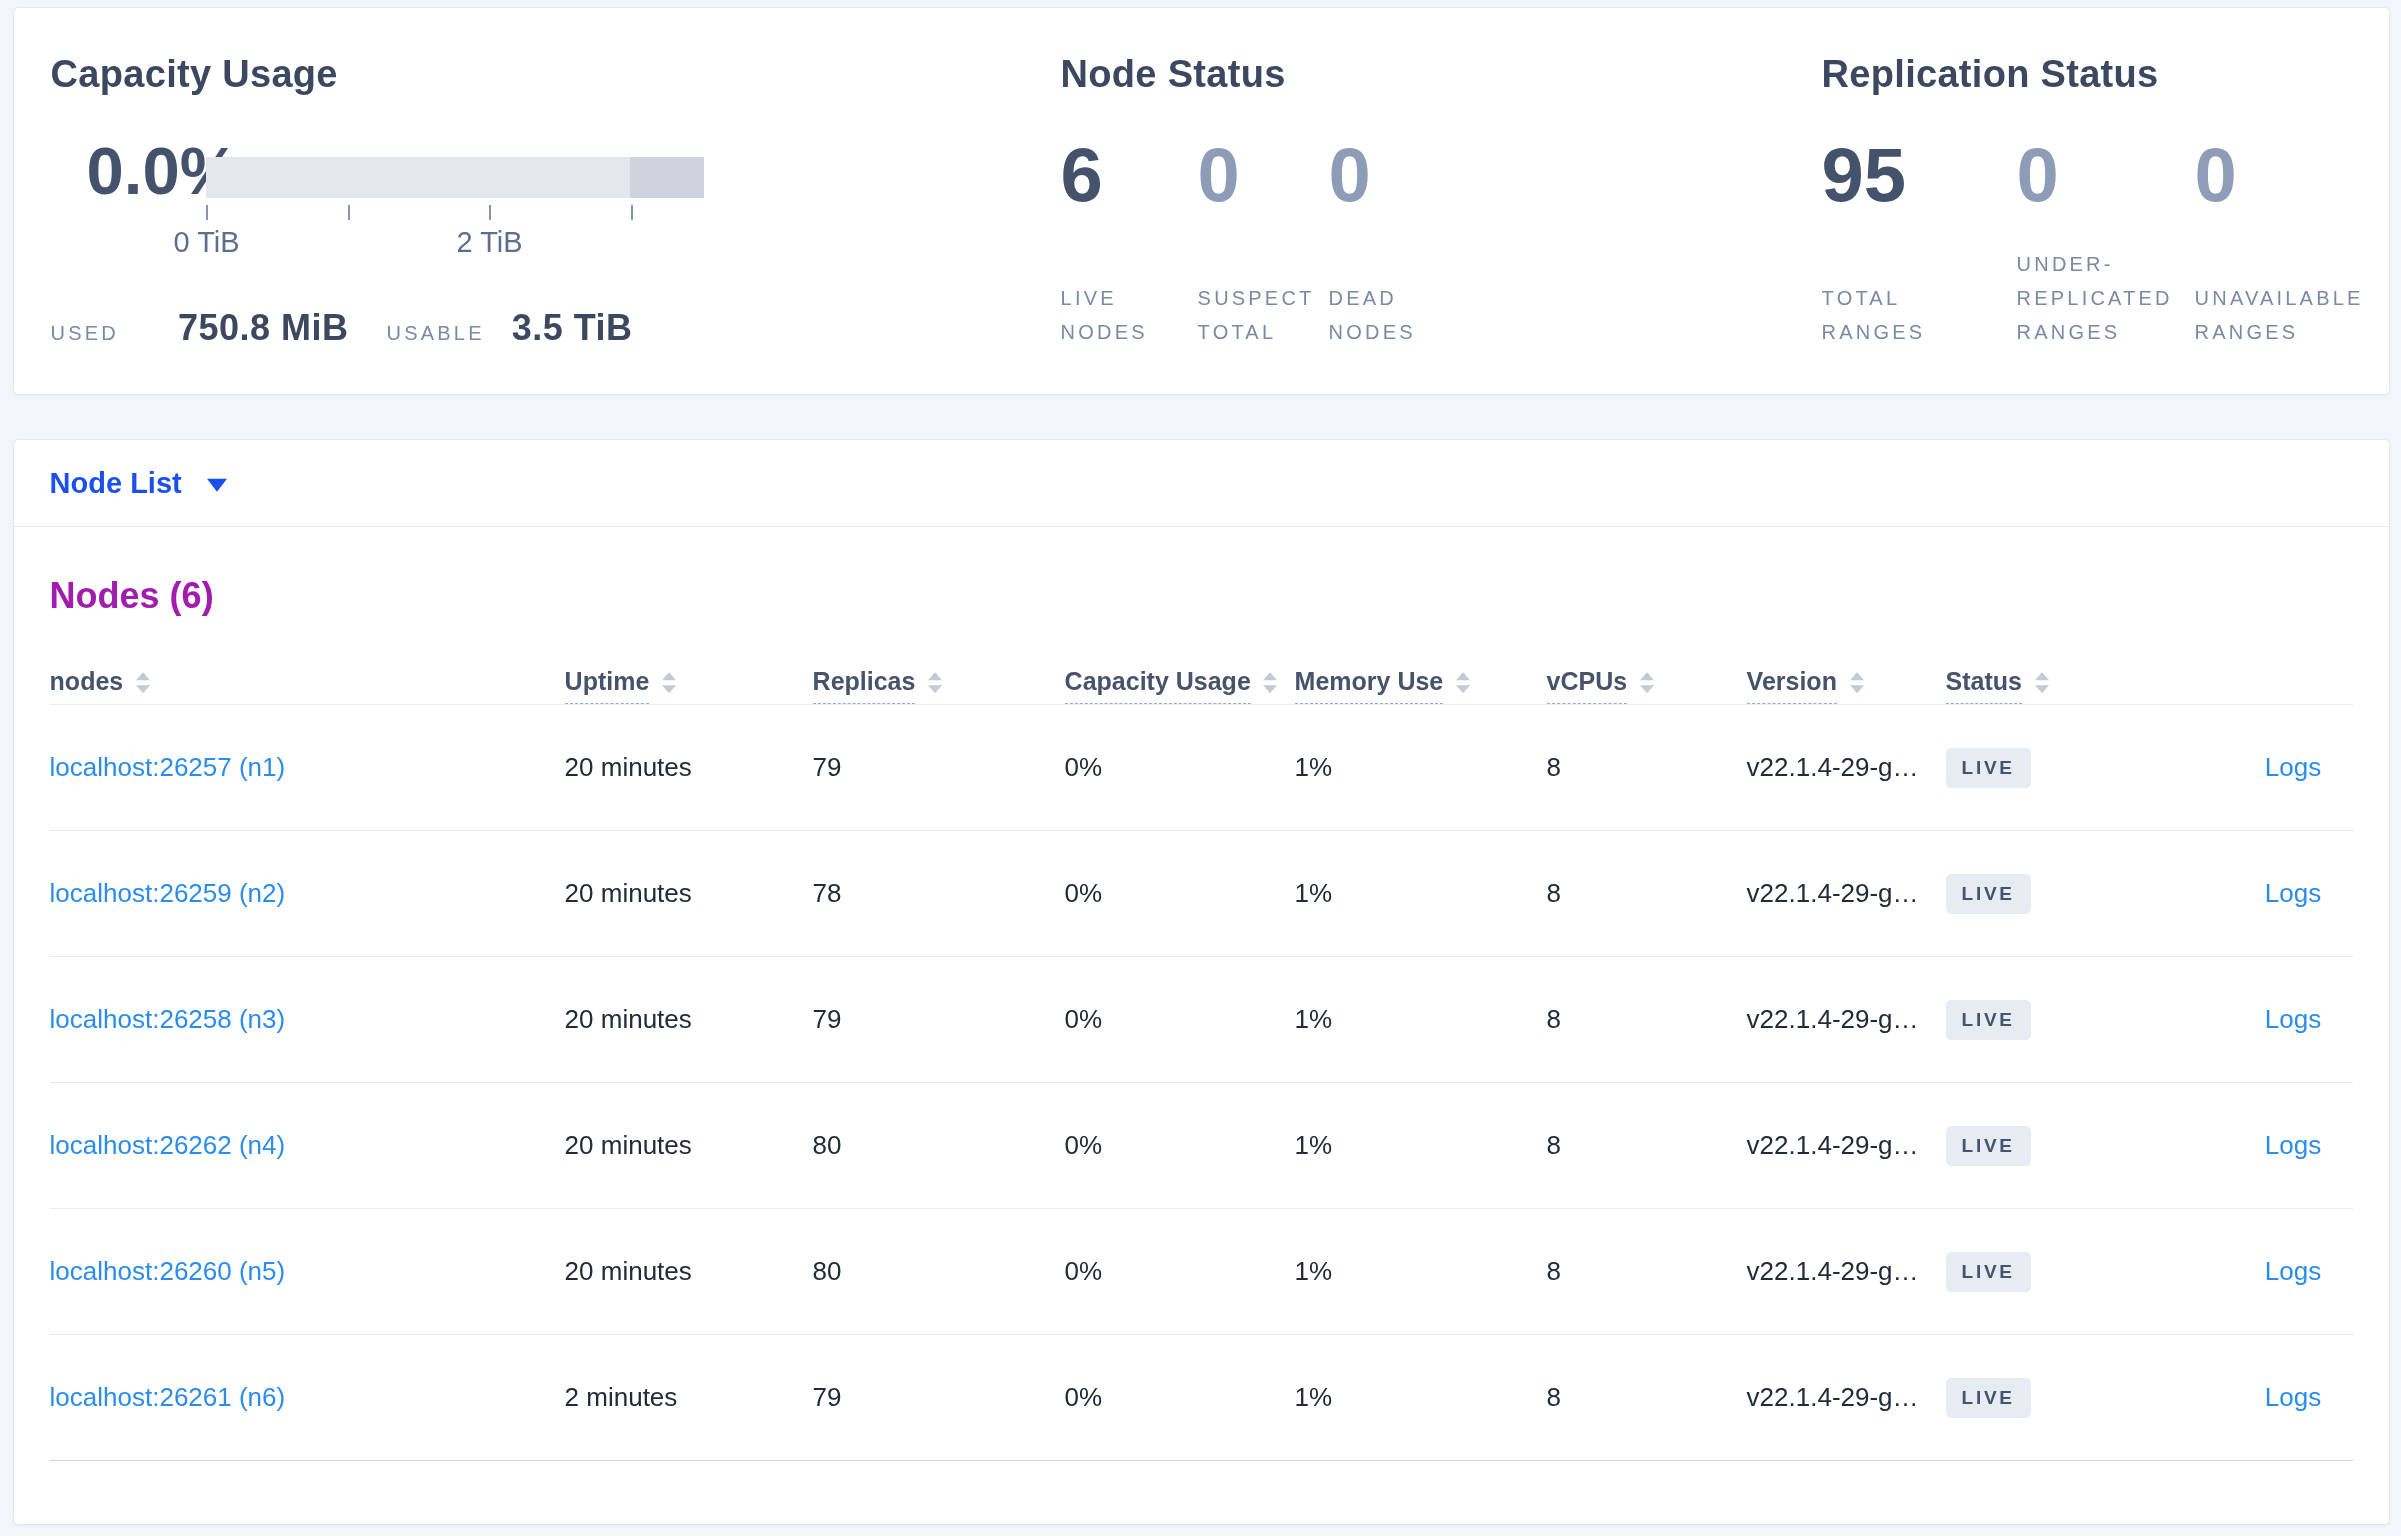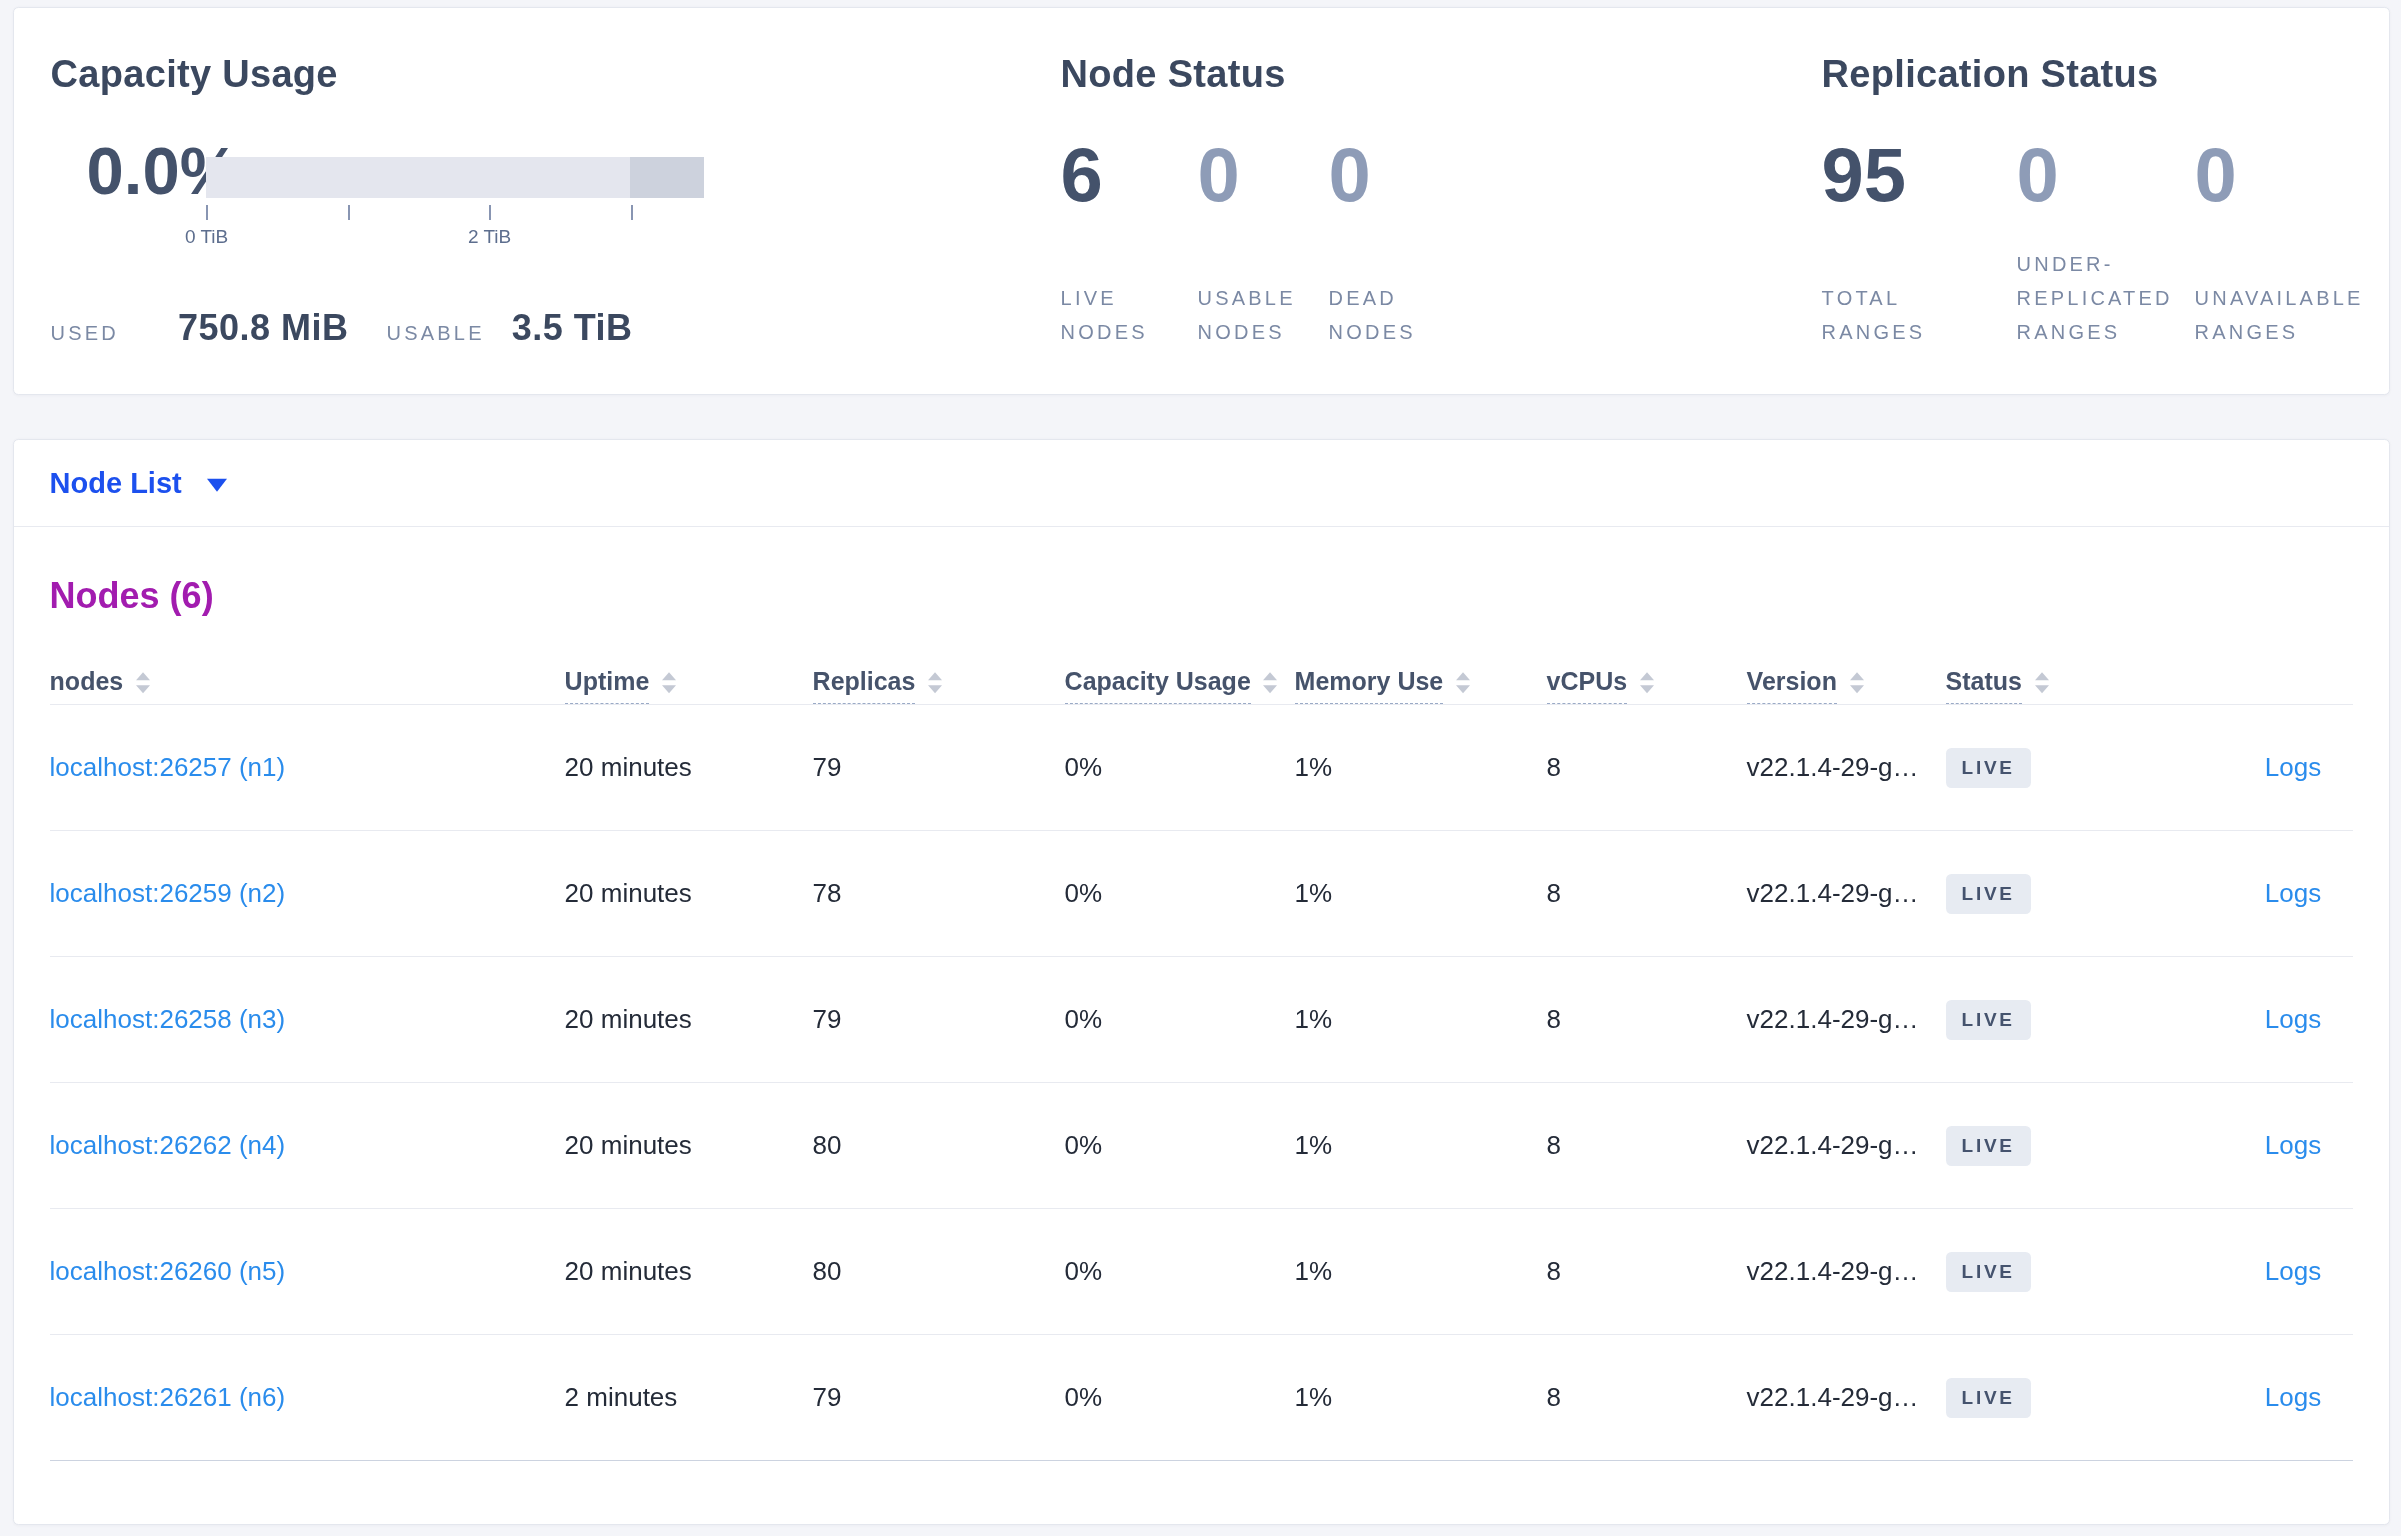--- a/index.html
+++ b/index.html
@@ -60,21 +60,21 @@
     position:absolute;left:0;top:86px;
     font-size:67px;line-height:1;font-weight:700;color:var(--number);margin-left:36px;
   }
   .bar-wrap{position:absolute;left:155px;top:106px;width:498px;}
   .bar{position:relative;width:498px;height:41px;background:var(--bar-fill);}
   .bar-extra{position:absolute;right:0;top:0;width:74px;height:41px;background:var(--bar-extra);}
   .tick{position:absolute;top:48px;width:2.7px;height:14.4px;background:var(--tick);}
   .tick.t0{left:0;} .tick.t1{left:142px;} .tick.t2{left:283px;} .tick.t3{left:425px;}
   .tick-label{
     position:absolute;top:69px;width:108px;text-align:center;
-    font-size:19px;color:var(--tick-label);
+    font-size:29px;color:var(--tick-label);
   }
   .tick-label.tl0{left:-53px;} .tick-label.tl2{left:230px;}
   .cap-bottom{margin-top:auto;display:flex;align-items:baseline;}
   .cap-bottom .statlabel{
     font-size:20px;letter-spacing:3.2px;color:var(--stat-label);
   }
   .cap-bottom .bigval{
     font-size:36px;font-weight:700;color:var(--heading);letter-spacing:0.5px;
   }
   .gap1{margin-left:59px;} .gap2{margin-left:38px;} .gap3{margin-left:27px;}
@@ -158,21 +158,21 @@
     <div class="panel panel-nodes">
       <h2>Node Status</h2>
       <div class="stat-grid">
   <div class="stat">
     <div class="stat-value">6</div>
     <div class="label">LIVE NODES</div>
   </div>
 
   <div class="stat">
     <div class="stat-value muted">0</div>
-    <div class="label">USABLE NODES</div>
+    <div class="label">SUSPECT TOTAL</div>
   </div>
 
   <div class="stat">
     <div class="stat-value muted">0</div>
     <div class="label">DEAD NODES</div>
   </div>
 </div>
     </div>
 
     <div class="panel panel-repl">

